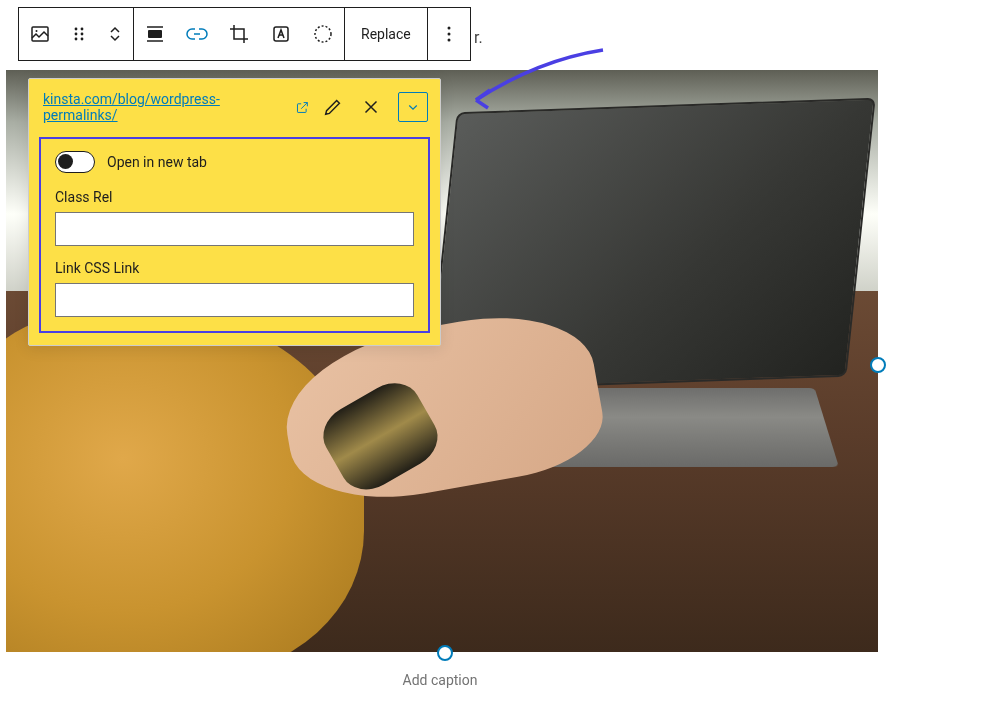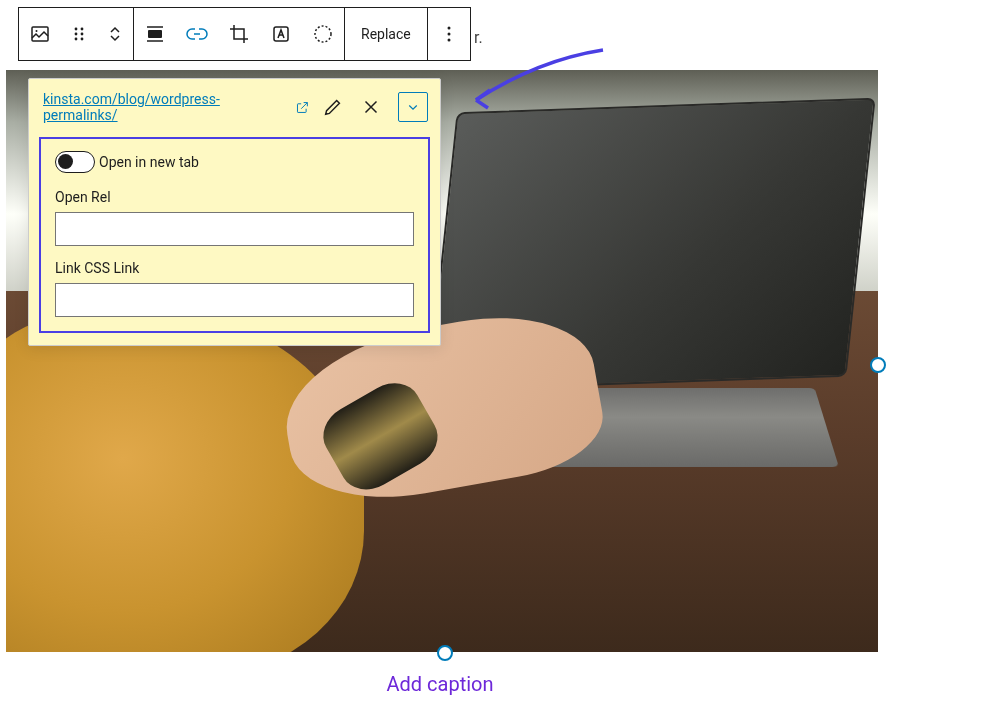--- a/index.html
+++ b/index.html
@@ -64,21 +64,21 @@
       padding: 0 16px;
       font-size: 14px;
       color: #1e1e1e;
     }
 
     .link-popover {
       position: absolute;
       top: 78px;
       left: 28px;
       width: 413px;
-      background: #fef9c3;
+      background: #fde047;
       border: 1px solid #ccc;
       box-shadow: 0 3px 15px rgba(0,0,0,0.1);
       border-radius: 2px;
       z-index: 20;
     }
 
     .link-header {
       display: flex;
       align-items: center;
       padding: 12px 12px 8px 14px;
@@ -131,21 +131,21 @@
 
     .link-settings {
       margin: 6px 10px 12px;
       border: 2.5px solid #4a3fe3;
       padding: 12px 14px 14px;
     }
 
     .toggle-row {
       display: flex;
       align-items: center;
-      gap: 4px;
+      gap: 12px;
       margin-bottom: 16px;
     }
 
     .toggle {
       width: 40px;
       height: 22px;
       border: 1.5px solid #1e1e1e;
       border-radius: 11px;
       position: relative;
       background: #fff;
@@ -280,22 +280,22 @@
       top: 645px;
       left: 437px;
     }
 
     .caption {
       position: absolute;
       top: 672px;
       left: 0;
       width: 880px;
       text-align: center;
-      font-size: 20px;
-      color: #6d28d9;
+      font-size: 14px;
+      color: #737373;
     }
 
     .partial-text {
       position: absolute;
       top: 28px;
       left: 474px;
       font-size: 16px;
       color: #444;
     }
   </style>
@@ -426,20 +426,20 @@
         </svg>
     </button>
   </div>
   <div class="link-settings">
     <div class="toggle-row">
       <div class="toggle">
         <div class="toggle-knob"></div>
       </div>
       <span class="toggle-label">Open in new tab</span>
     </div>
-    <label class="field-label">Open Rel</label>
+    <label class="field-label">Class Rel</label>
     <input class="text-input" type="text" value="" style="">
     <label class="field-label">Link CSS Link</label>
     <input class="text-input" type="text" value="" style="">
   </div>
 </div>
 
 <div class="caption">Add caption</div>
 
 </body></html>

